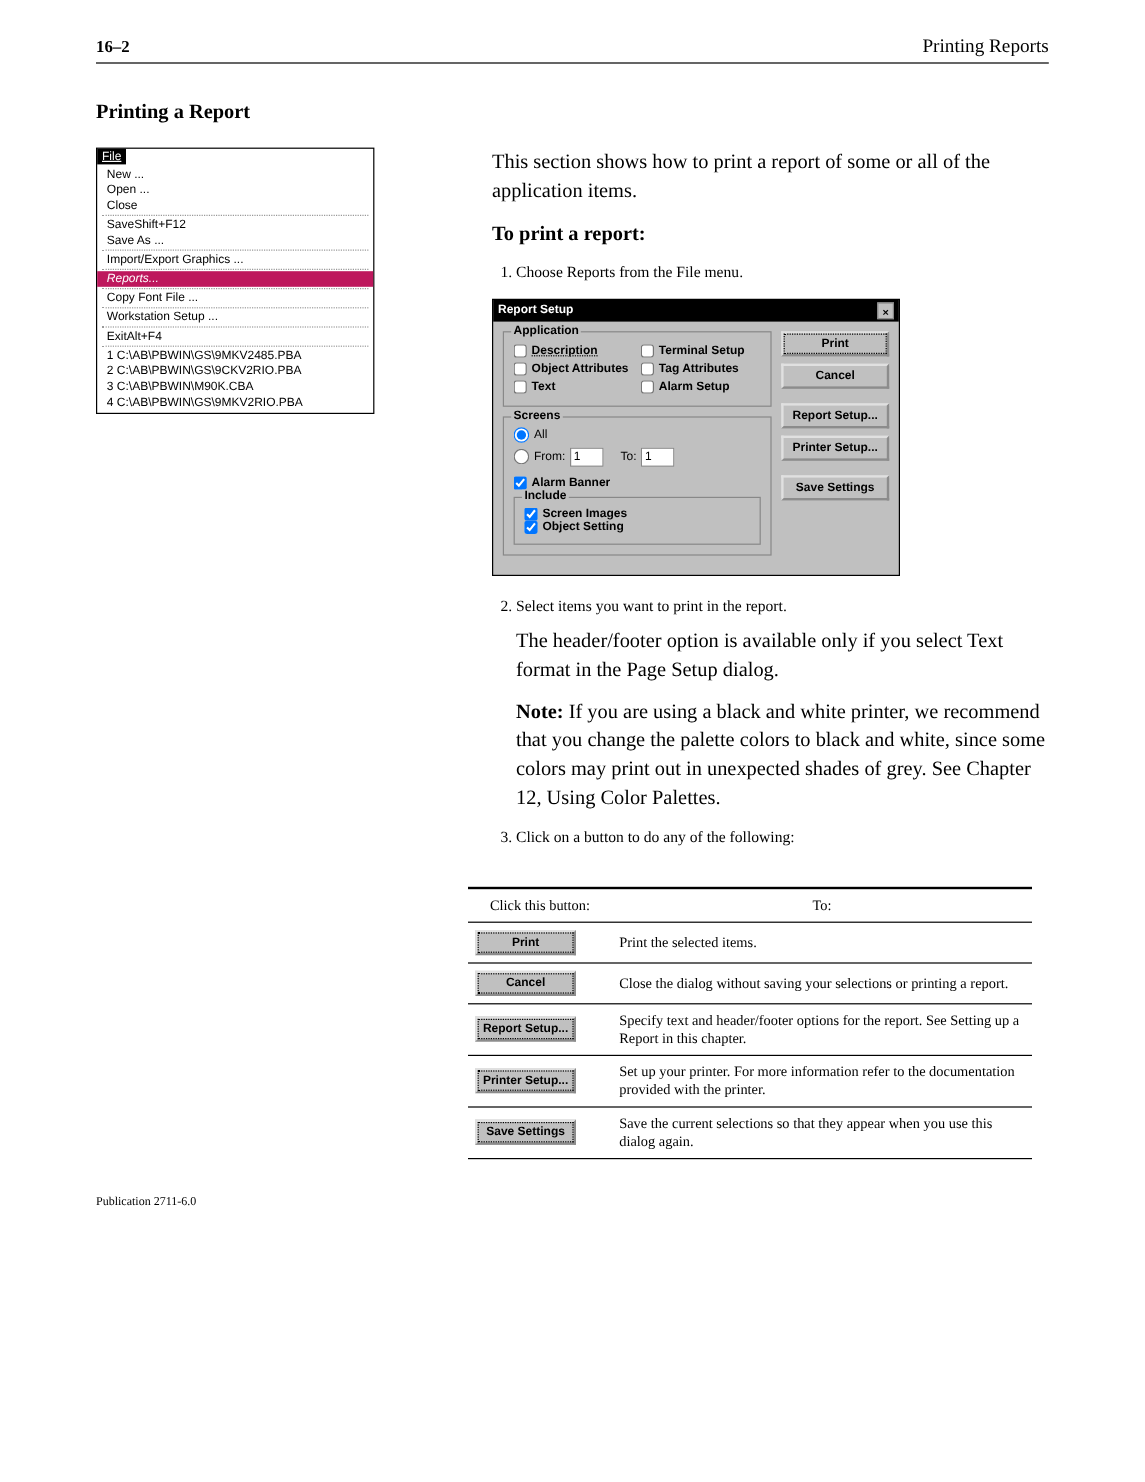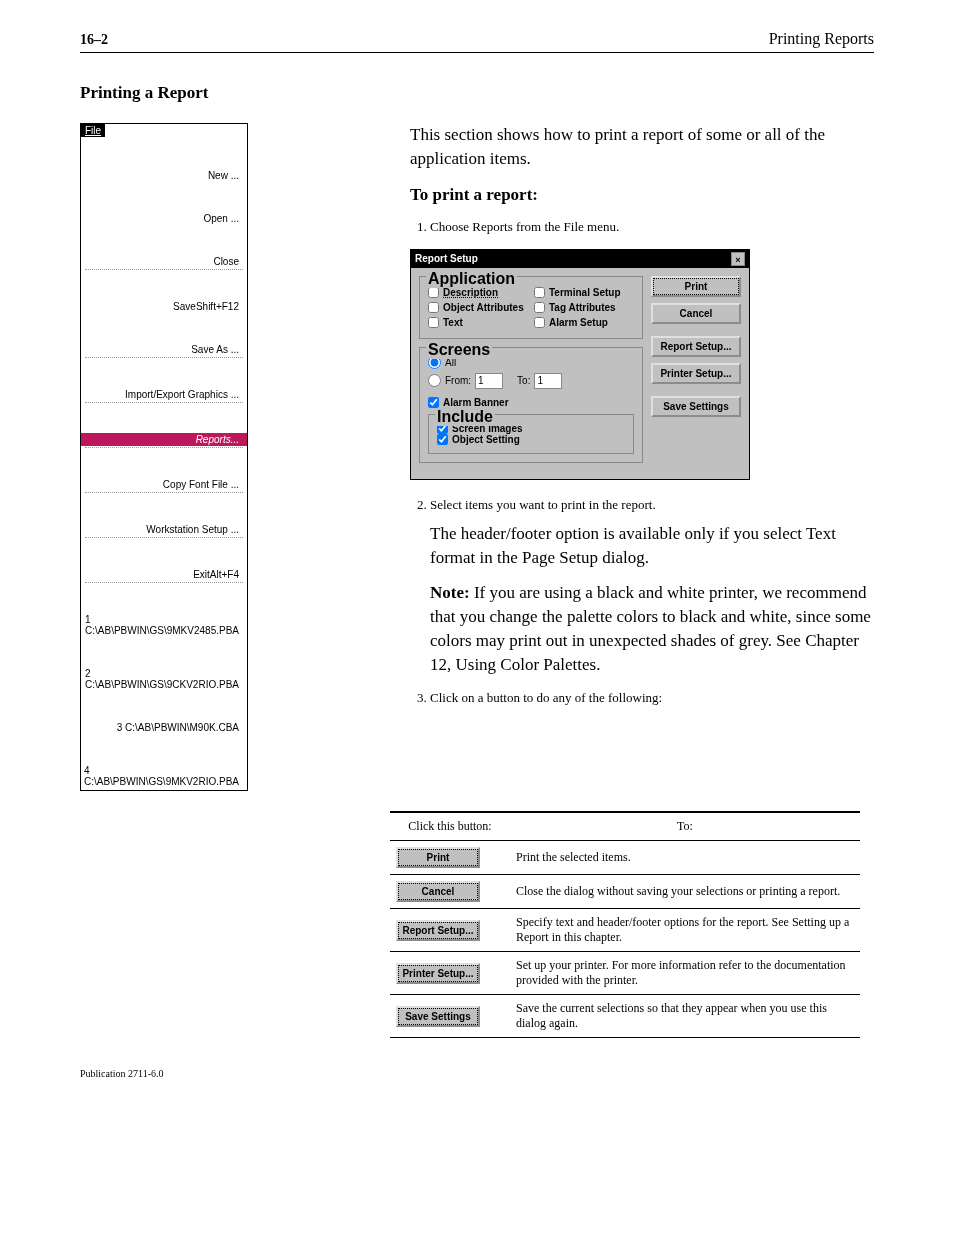--- a/index.html
+++ b/index.html
@@ -52,37 +52,36 @@
     margin: 0 0 12px 0;
   }
   ol.steps li { margin-bottom: 10px; }
 
   
   .file-menu {
     font-family: Tahoma, sans-serif;
     font-size: 10px;
     border: 1px solid #000;
     background: #fff;
-    width: 168px;
+    width: 232px;
   }
   .file-menu .menubar {
     background: #000;
     color: #fff;
     padding: 1px 4px;
     display: inline-block;
   }
   .file-menu .menubar u { text-decoration: underline; }
   .file-menu .menu-body {
     padding: 2px 0;
   }
   .menu-item {
     padding: 1px 8px;
     display: flex;
-    justify-content: flex-end;
-    margin-top: 30px;
+    justify-content: flex-start;
   }
   .menu-item.highlight {
     background: #be185d;
     color: #fff;
     font-style: italic;
   }
   .menu-sep {
     border-top: 1px dotted #999;
     margin: 1px 4px;
     height: 0;
@@ -131,21 +130,21 @@
     margin-bottom: 8px;
     position: relative;
   }
   .grp-title {
     position: absolute;
     top: -7px;
     left: 6px;
     background: #c0c0c0;
     padding: 0 2px;
     font-weight: bold;
-    font-size: 16px;
+    font-size: 10px;
   }
   .cb-row { display: flex; gap: 6px; margin: 2px 0; }
   .cb-col { display: flex; flex-direction: column; gap: 4px; flex: 1; }
   .cb { display:flex; align-items:center; gap:4px; }
   .cb input { margin:0; width:11px; height:11px; }
   .cb .lbl { font-weight: bold; }
   .radio { display:flex; align-items:center; gap:4px; }
   .radio input { margin:0; }
   .num-input {
     width: 28px;

